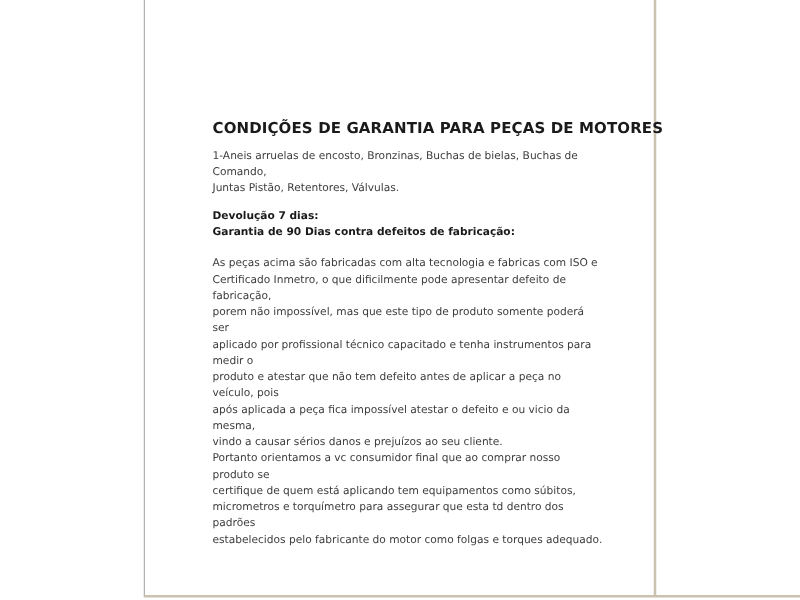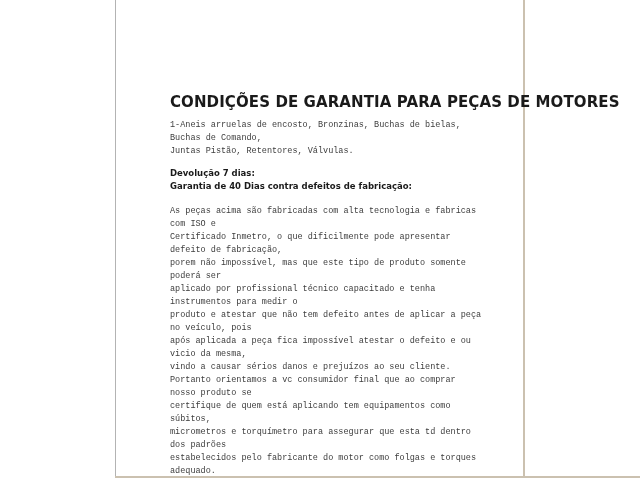--- a/index.html
+++ b/index.html
@@ -40,31 +40,30 @@
   .content {
     position: absolute;
     left: 170px;
     top: 96px;
     width: 312px;
     font-size: 8.5px;
     line-height: 13px;
     color: #3d3d3d;
   }
   .doc-title {
-    font-size: 15px;
+    font-size: 12px;
     font-weight: bold;
     letter-spacing: 0.1px;
     color: #1a1a1a;
     margin: 0 0 10px 0;
     white-space: nowrap;
   }
   .para {
     margin: 0 0 9px 0;
     white-space: pre-line;
-    font-family: Liberation Mono, monospace;
   }
   .para-heading {
     margin: 0;
     font-weight: bold;
     color: #1a1a1a;
     white-space: pre-line;
   }
   .para-heading.spaced {
     margin: 0 0 12px 0;
   }
@@ -82,21 +81,21 @@
 
   <h1 class="doc-title">CONDIÇÕES DE GARANTIA PARA PEÇAS DE MOTORES</h1>
 
   <p class="para">1-Aneis arruelas de encosto, Bronzinas, Buchas de bielas, Buchas de Comando,
 Juntas Pistão, Retentores, Válvulas.</p>
 
 
   <p class="para-heading">Devolução 7 dias:</p>
 
 
-  <p class="para-heading spaced">Garantia de 40 Dias contra defeitos de fabricação:</p>
+  <p class="para-heading spaced">Garantia de 90 Dias contra defeitos de fabricação:</p>
 
   <p class="para">As peças acima são fabricadas com alta tecnologia e fabricas com ISO e
 Certificado Inmetro, o que dificilmente pode apresentar defeito de fabricação,
 porem não impossível, mas que este tipo de produto somente poderá ser
 aplicado por profissional técnico capacitado e tenha instrumentos para medir o
 produto e atestar que não tem defeito antes de aplicar a peça no veículo, pois
 após aplicada a peça fica impossível atestar o defeito e ou vicio da mesma,
 vindo a causar sérios danos e prejuízos ao seu cliente.
 Portanto orientamos a vc consumidor final que ao comprar nosso produto se
 certifique de quem está aplicando tem equipamentos como súbitos,

